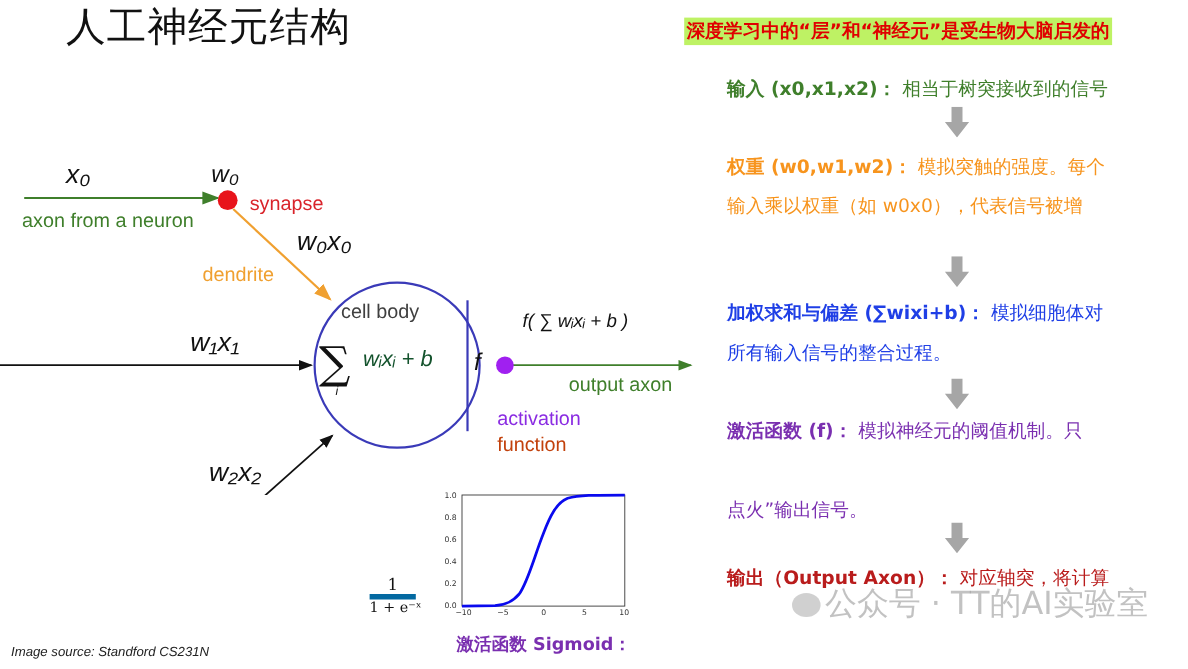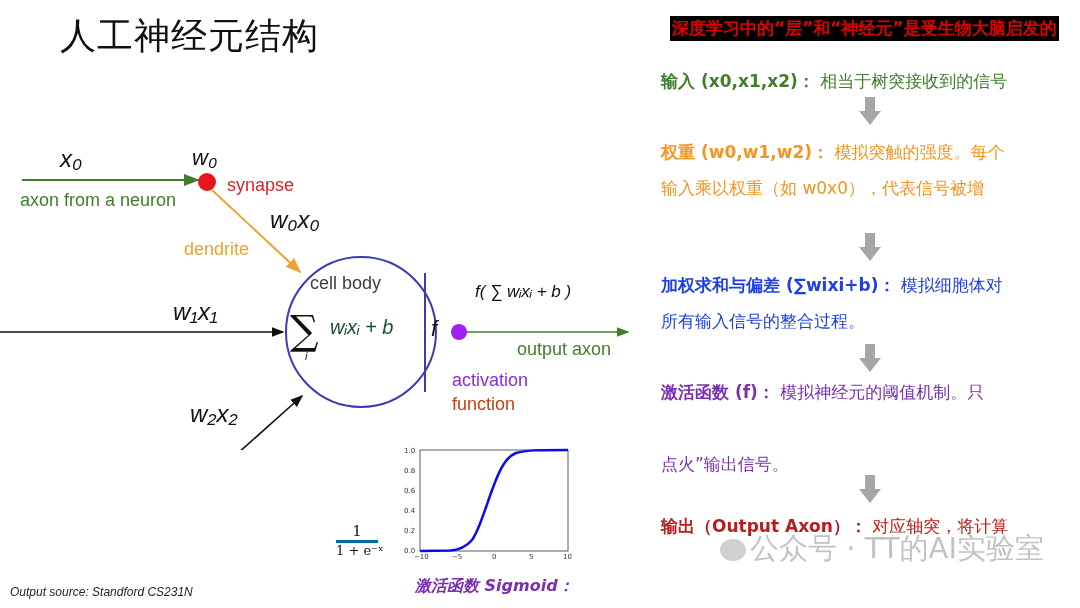--- a/index.html
+++ b/index.html
@@ -1,27 +1,27 @@
 <!DOCTYPE html>
 <html><head>
 <meta charset="utf-8">
 <style>
   html,body{margin:0;padding:0;background:#fff;}
   body{width:1080px;height:608px;position:relative;overflow:hidden;font-family:"DejaVu Sans",sans-serif;}
   .abs{position:absolute;}
-  .title{left:60px;top:12px;font-size:36px;color:#111;letter-spacing:1px;}
-  .headline{left:622px;top:16px;background:#000000;color:#e00000;font-weight:bold;font-size:17px;padding:1px 2px;white-space:nowrap;margin-left:48px;}
+  .title{left:60px;top:0;font-size:36px;color:#111;letter-spacing:1px;}
+  .headline{left:622px;top:16px;background:#bef264;color:#e00000;font-weight:bold;font-size:17px;padding:1px 2px;white-space:nowrap;}
   .step{left:661px;font-size:17px;line-height:36px;width:400px;}
   .step b{font-weight:bold;}
   .arrow{width:22px;height:28px;}
   .serif{font-family:Liberation Sans, sans-serif;font-style:italic;}
   .lbl{font-family:"Liberation Sans",sans-serif;font-size:18px;}
   .source{left:10px;top:585px;font-size:12px;font-style:italic;color:#222;font-family:"Liberation Sans",sans-serif;}
   .watermark{left:720px;top:529px;font-size:29px;color:rgba(120,120,120,0.45);white-space:nowrap;font-family:"DejaVu Sans",sans-serif;}
-  .sig-caption{left:415px;top:576px;font-size:16px;font-weight:bold;color:#7a2fb0;white-space:nowrap;font-style:italic;}
+  .sig-caption{left:415px;top:576px;font-size:16px;font-weight:bold;color:#7a2fb0;white-space:nowrap;}
 </style>
 </head>
 <body>
 
 <div class="abs title">人工神经元结构</div>
 <div class="abs headline">深度学习中的“层”和“神经元”是受生物大脑启发的</div>
 
 <svg class="abs" style="left:0;top:130px" width="640" height="320">
   <defs>
     <marker id="ag" markerWidth="8" markerHeight="8" refX="7" refY="4" orient="auto">
@@ -62,25 +62,25 @@
 <div class="abs lbl" style="left:184px;top:239px;color:#f0a030">dendrite</div>
 <div class="abs lbl" style="left:310px;top:273px;color:#404040">cell body</div>
 <div class="abs serif" style="left:173px;top:298px;font-size:24px;color:#111">w₁x₁</div>
 <div class="abs serif" style="left:330px;top:316px;font-size:20px;color:#14532d">wᵢxᵢ + b</div>
 <div class="abs serif" style="left:305px;top:350px;font-size:11px;color:#111">i</div>
 <div class="abs serif" style="left:431px;top:316px;font-size:22px;color:#111">f</div>
 <div class="abs serif" style="left:475px;top:282px;font-size:17px;color:#111">f( ∑ wᵢxᵢ + b )</div>
 <div class="abs lbl" style="left:517px;top:339px;color:#3f7f2b">output axon</div>
 <div class="abs lbl" style="left:452px;top:370px;color:#8a2be2">activation</div>
 <div class="abs lbl" style="left:452px;top:394px;color:#c2410c">function</div>
-<div class="abs serif" style="left:190px;top:400px;font-size:24px;color:#111">w₂x₂</div>
+<div class="abs serif" style="left:190px;top:416px;font-size:24px;color:#111">w₂x₂</div>
 
 <div class="abs" style="left:336px;top:522px;width:42px;text-align:center;font-family:'DejaVu Serif',serif;font-size:15px;color:#111">
   <div>1</div>
-  <div style="border-top:3px solid #0369a1;font-size:13px;white-space:nowrap">1 + e⁻ˣ</div>
+  <div style="border-top:5px solid #0369a1;font-size:13px;white-space:nowrap">1 + e⁻ˣ</div>
 </div>
 
 <svg class="abs" style="left:400px;top:445px" width="180" height="120">
   <rect x="20" y="5" width="148" height="101" fill="#fff" stroke="#333" stroke-width="0.8"></rect>
   <g font-family="DejaVu Sans, sans-serif" font-size="7" fill="#333">
     <text x="4" y="8">1.0</text>
       <text x="4" y="28">0.8</text>
       <text x="4" y="48">0.6</text>
     <text x="4" y="68">0.4</text>
       <text x="4" y="88">0.2</text>
@@ -128,13 +128,13 @@
   </svg>
 
 <div class="abs step" style="top:508px;color:#b91c1c">
   <b>输出（Output Axon）：</b>&nbsp;<span>对应轴突，将计算</span><br>
 </div>
 
 <div class="abs watermark">
   <span style="display:inline-block;width:26px;height:22px;border-radius:50%;background:rgba(120,120,120,0.35);vertical-align:middle;margin-right:4px"></span><span>公众号 · TT的AI实验室</span>
 </div>
 
-<div class="abs source">Output source: Standford CS231N</div>
+<div class="abs source">Image source: Standford CS231N</div>
 
 </body></html>

